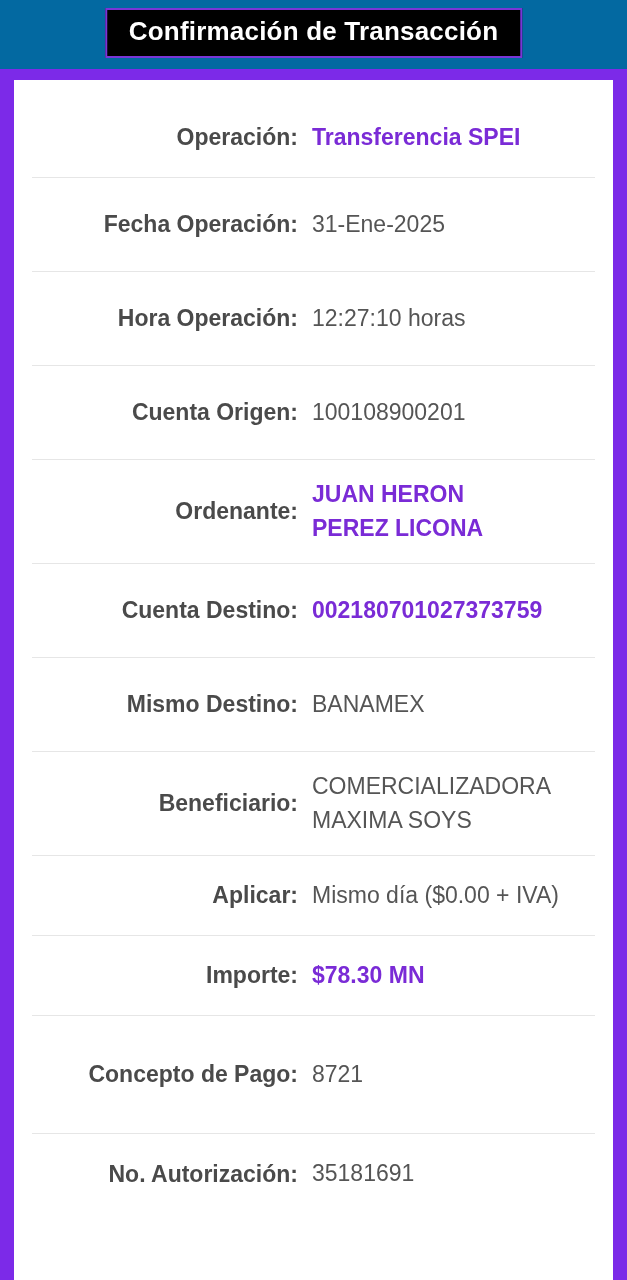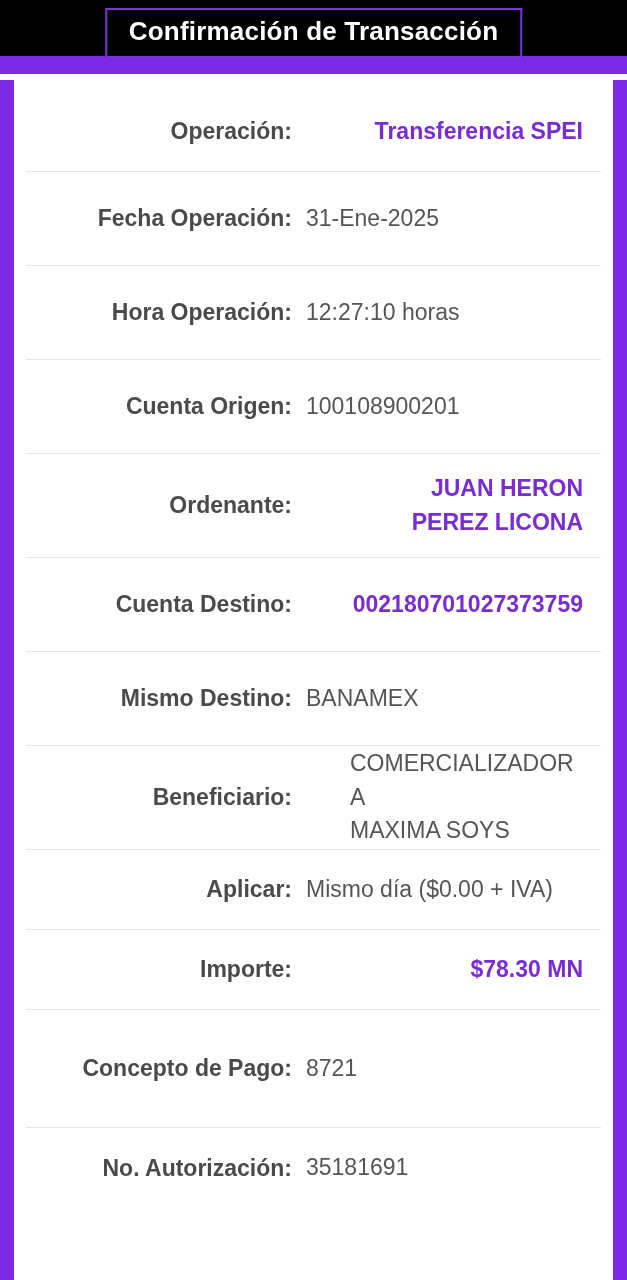--- a/index.html
+++ b/index.html
@@ -15,22 +15,22 @@
     position: relative;
     width: 627px;
     height: 1280px;
     overflow: hidden;
     background: #ffffff;
   }
 
   
   .topbar {
     position: relative;
-    height: 56px;
-    background: #000000;
+    height: 69px;
+    background: #0369a1;
     width: 100%;
   }
   .title-chip {
     position: absolute;
     left: 50%;
     transform: translateX(-50%);
     top: 8px;
     background: #000000;
     border: 2px solid #7a36d6;
     padding: 6px 22px 9px 22px;
@@ -61,21 +61,21 @@
   .edge.right { right: 0; }
 
   
   .sheet {
     position: absolute;
     top: 80px;
     left: 14px;
     right: 14px;
     bottom: 0;
     background: #ffffff;
-    padding: 12px;
+    padding: 18px;
   }
 
   .rowlist {
     width: 100%;
   }
   .row {
     display: flex;
     align-items: flex-start;
     padding: 0 18px 0 10px;
     border-bottom: 1px solid #e6e6e6;
@@ -96,32 +96,31 @@
   .row .value {
     flex: 1 1 auto;
     color: #555555;
     font-size: 23px;
     line-height: 1.45;
     word-break: break-word;
   }
   .row .value.accent {
     color: #7a2bd6;
     font-weight: bold;
-    text-align: right;
   }
 
   
   .row {
     align-items: center;
   }
   .row.two-line { min-height: 104px; }
   .row.tall { min-height: 118px; }
   .row.short { min-height: 80px; }
 
-  .value .line { display: block; margin-left: 44px; }
+  .value .line { display: block; }
 </style>
 </head>
 <body>
 
 <div id="app">
 
   <div class="topbar">
     <div class="title-chip">Confirmación de Transacción</div>
   </div>
 

